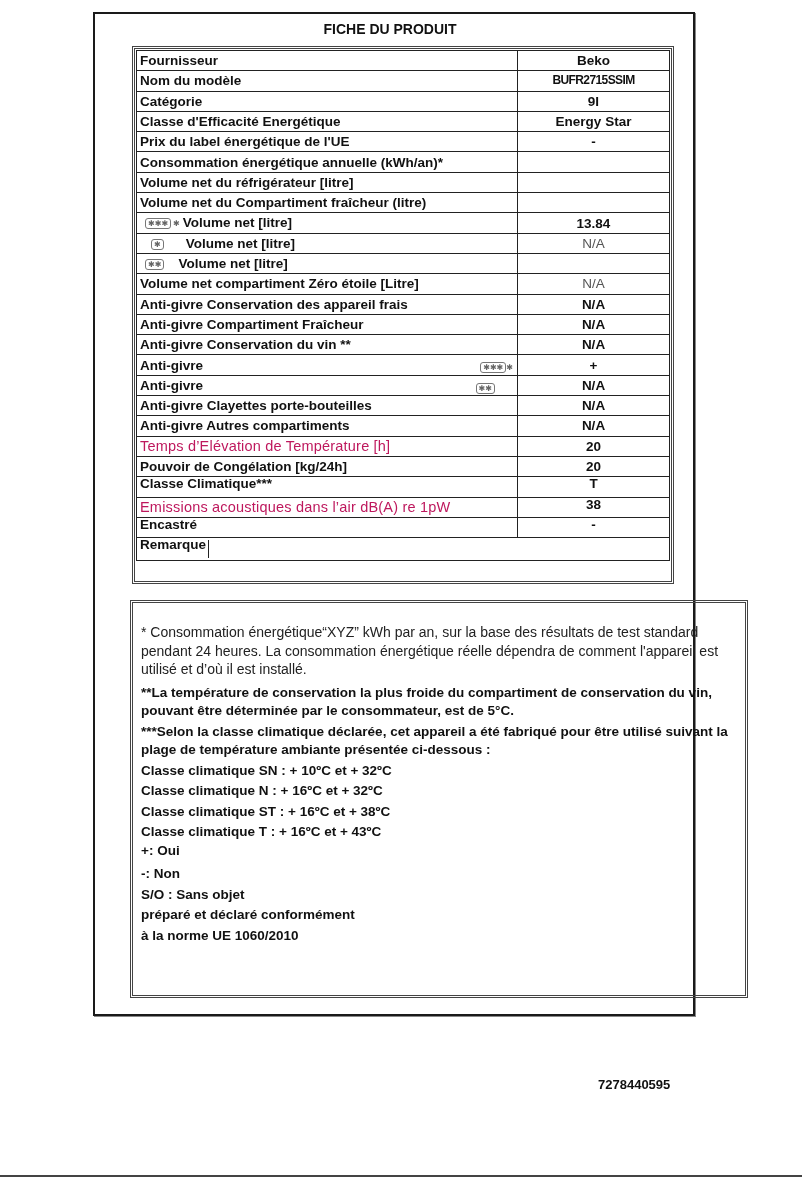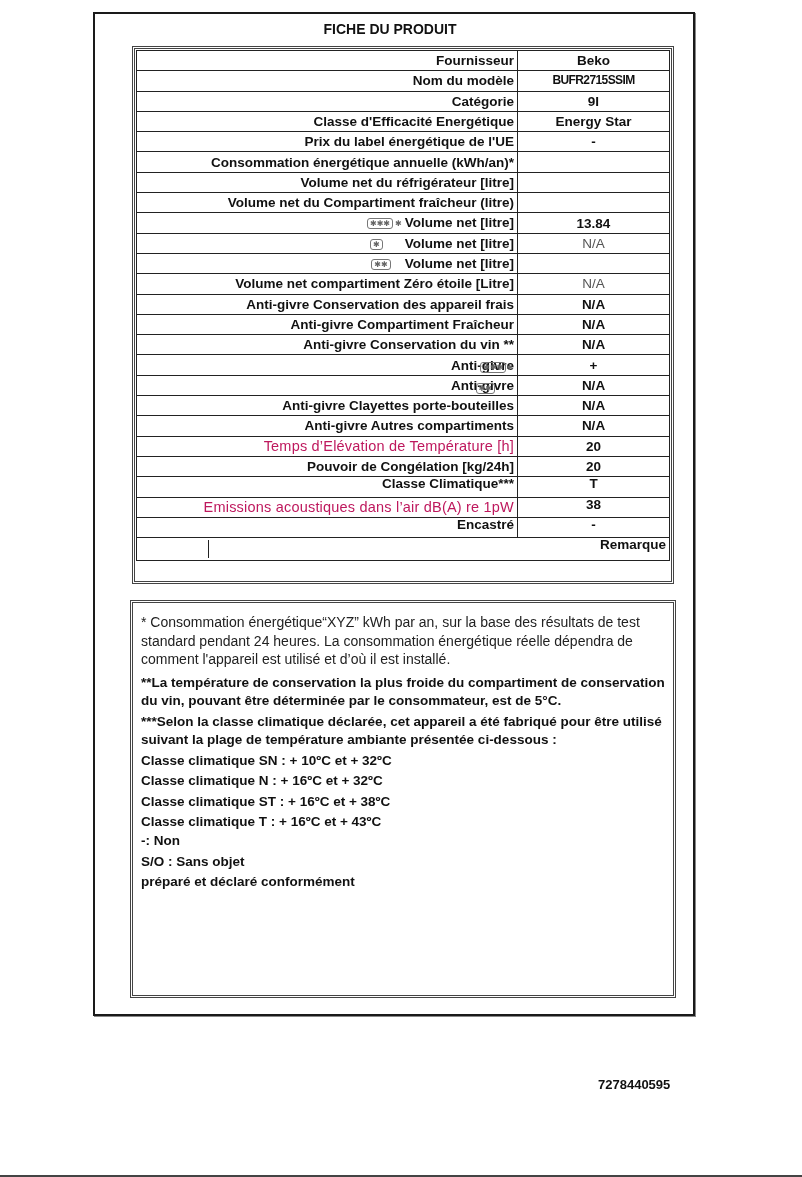--- a/index.html
+++ b/index.html
@@ -1,30 +1,30 @@
 <!DOCTYPE html>
 <html><head>
 <meta charset="utf-8">
 <style>
   html, body { margin:0; padding:0; background:#ffffff; }
   body { width:802px; height:1177px; position:relative; font-family:"Liberation Sans", sans-serif; color:#111; overflow:hidden; }
   .sheet { position:absolute; left:93px; top:12px; width:602px; height:1004px; border:2px solid #1a1a1a; box-sizing:border-box; box-shadow: 1px 1px 0 #888; }
   .title { position:absolute; left:0; right:8px; top:7px; text-align:center; font-weight:bold; font-size:14px; }
   .tbl-frame { position:absolute; left:37px; top:32px; width:542px; height:538px; border:3px double #444; box-sizing:border-box; padding:1px; }
   table.spec { width:100%; border-collapse:collapse; font-size:13.5px; font-weight:bold; }
-  table.spec td { border:1px solid #222; padding:0 3px; height:19.3px; line-height:17px; white-space:nowrap;text-align:right; }
+  table.spec td { border:1px solid #222; padding:0 3px; height:19.3px; line-height:17px; white-space:nowrap; }
   table.spec td.val { width:145px; text-align:center; }
   table.spec td.lbl { position:relative; }
   .gray { color:#555; font-weight:normal; }
   .lightlbl { font-weight:normal; color:#be185d; letter-spacing:0.2px; }
   .indent1 { padding-left:8px !important; }
   .star-box { display:inline-block; border:1px solid #777; border-radius:3px; font-size:8px; line-height:9px; padding:0 2px; color:#666; vertical-align:middle; margin-right:2px; font-weight:normal; }
   .star-extra { font-size:8px; color:#666; font-weight:normal; vertical-align:middle; margin-right:3px; }
   .icon-right { position:absolute; right:4px; top:3px; }
-  .notes-frame { position:absolute; left:35px; top:586px; width:546px; height:398px; border:3px double #444; box-sizing:border-box; padding:10px 8px; font-size:13.5px; font-weight:bold; line-height:18px; }
+  .notes-frame { position:absolute; left:35px; top:586px; width:618px; height:398px; border:3px double #444; box-sizing:border-box; padding:20px 8px; font-size:13.5px; font-weight:bold; line-height:18px; }
   .notes-frame p { margin:0; }
   .n1 { font-weight:normal; color:#222; font-size:14px; line-height:18.5px; margin-bottom:5px !important; }
   .n2 { margin-bottom:3px !important; }
   .n3 { margin-bottom:2px !important; }
   .nline { line-height:20.5px; }
   .code { position:absolute; left:598px; top:1077px; font-size:13px; font-weight:bold; }
   .bottom-rule { position:absolute; left:0; right:0; top:1175px; height:2px; background:#444; }
   .remark-tick { position:absolute; left:71px; top:2px; width:1px; height:18px; background:#222; }
 </style>
 </head>
@@ -155,20 +155,22 @@
   </div>
 
   <div class="notes-frame">
     <p class="n1">* Consommation énergétique“XYZ” kWh par an, sur la base des résultats de test standard pendant 24 heures. La consommation énergétique réelle dépendra de comment l'appareil est utilisé et d’où il est installé.</p>
     <p class="n2">**La température de conservation la plus froide du compartiment de conservation du vin, pouvant être déterminée par le consommateur, est de 5°C.</p>
     <p class="n3"> ***Selon la classe climatique déclarée, cet appareil a été fabriqué pour être utilisé suivant la plage de température ambiante présentée ci-dessous :</p>
     <p class="nline">Classe climatique SN : + 10ºC et + 32ºC</p>
     <p class="nline">Classe climatique N : + 16ºC et + 32ºC</p>
     <p class="nline">Classe climatique ST : + 16ºC et + 38ºC</p>
     <p class="nline" style="line-height:19px;">Classe climatique T : + 16ºC et + 43ºC</p>
+    <p class="nline" style="line-height:19px;margin-bottom:4px;">+: Oui</p>
     <p class="nline">-: Non</p>
     <p class="nline">S/O : Sans objet</p>
     <p class="nline">préparé et déclaré conformément</p>
+    <p class="nline">à la norme UE 1060/2010</p>
   </div>
 </div>
 
 <div class="code">7278440595</div>
 <div class="bottom-rule"></div>
 
 </body></html>

